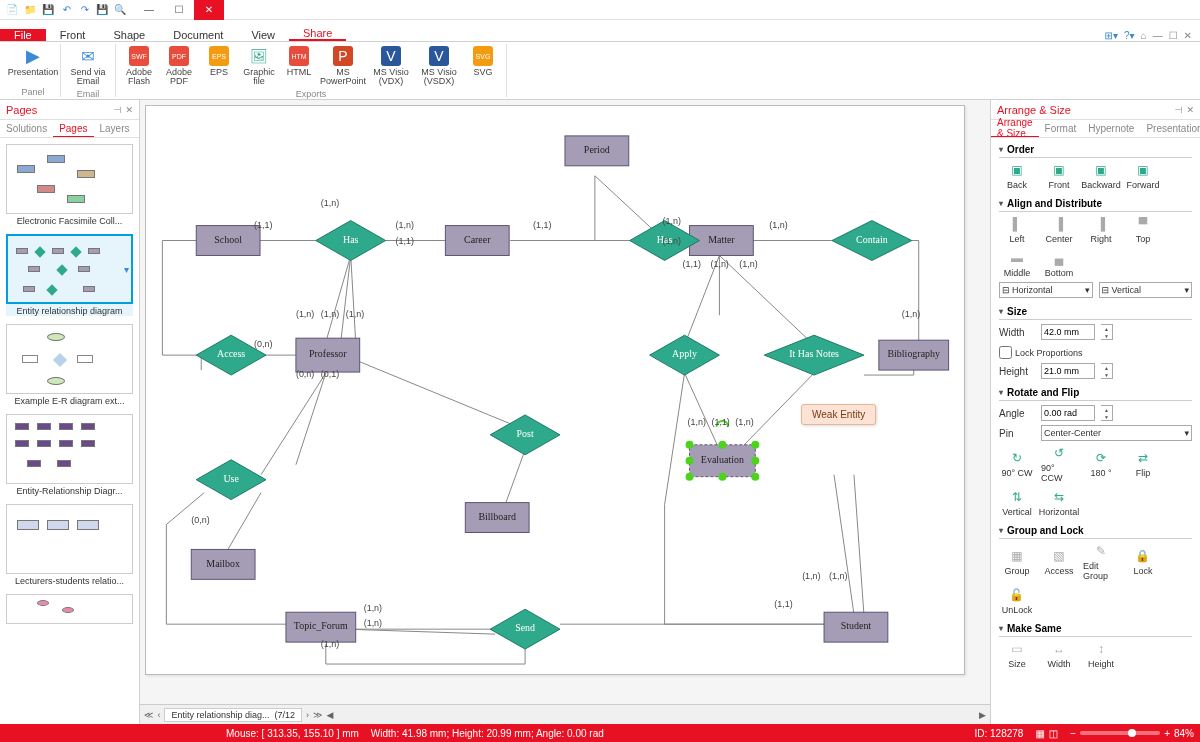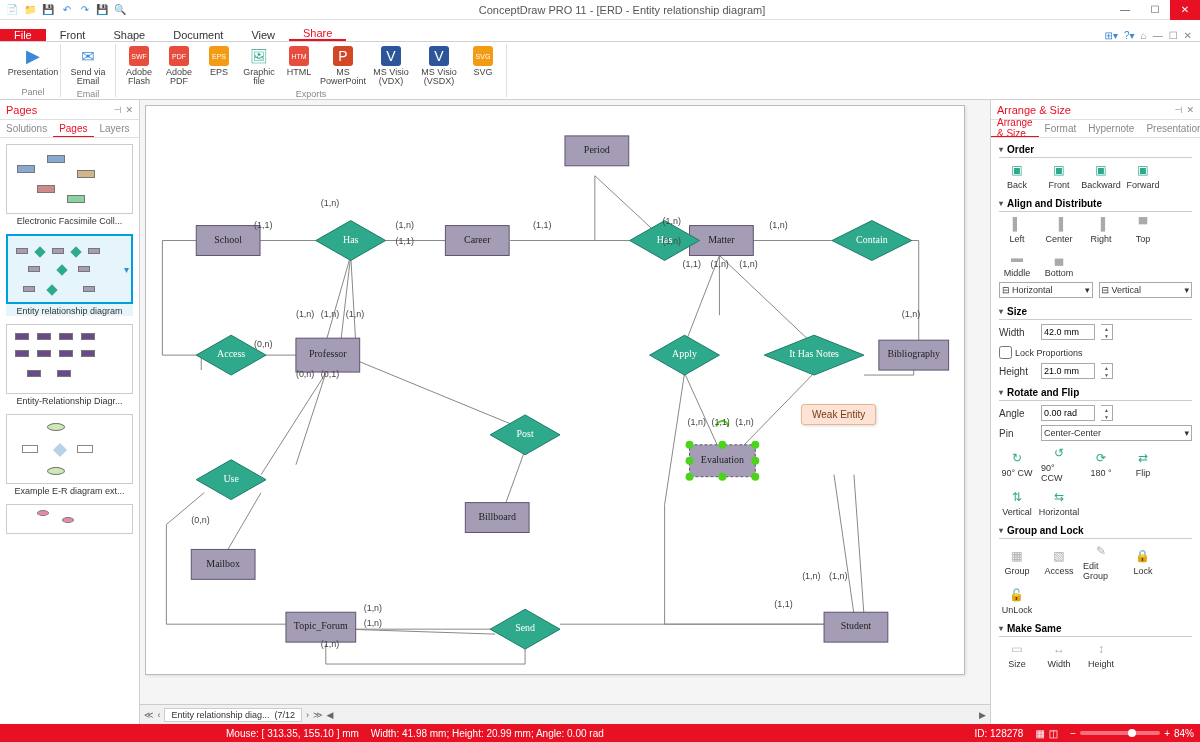--- a/index.html
+++ b/index.html
@@ -106,21 +106,20 @@
 <div class="titlebar">
   <div class="titlebar-qat">
     <span>📄</span>
     <span>📁</span>
     <span>💾</span>
     <span style="color:#3a8ad6">↶</span>
     <span style="color:#3a8ad6">↷</span>
     <span>💾</span>
     <span>🔍</span>
   </div>
-  <div class="titlebar-title">ConceptDraw PRO 11 - [ERD - Entity relationship diagram]</div>
   <div class="titlebar-controls">
     <span class="min">—</span>
     <span class="max">☐</span>
     <span class="close">✕</span>
   </div>
 </div>
 
 <div class="tabs">
   <div class="tab file">File</div>
   <div class="tab">Front</div>
@@ -237,42 +236,50 @@
           <div class="thumb-shape" style="left:70px;top:30px;width:12px;height:6px"></div>
           <div class="thumb-shape" style="left:15px;top:50px;width:12px;height:6px"></div>
           <div class="thumb-diamond" style="left:40px;top:50px;width:8px;height:8px"></div>
           <div class="thumb-shape" style="left:75px;top:50px;width:12px;height:6px"></div>
           <span style="position:absolute;right:2px;top:28px;color:#3a8ad6;font-size:10px">▾</span>
         </div>
         <div class="thumb-lbl">Entity relationship diagram</div>
       </div>
       <div class="thumb">
         <div class="thumb-img">
+          <div class="thumb-shape" style="left:40px;top:8px;width:18px;height:8px;background:#d0e8b8;border-radius:50%"></div>
+          <div class="thumb-shape" style="left:15px;top:30px;width:16px;height:8px;background:#fff;border:1px solid #888"></div>
+          <div class="thumb-diamond" style="left:48px;top:30px;width:10px;height:10px;background:#b8d0e8"></div>
+          <div class="thumb-shape" style="left:70px;top:30px;width:16px;height:8px;background:#fff;border:1px solid #888"></div>
+          <div class="thumb-shape" style="left:40px;top:52px;width:18px;height:8px;background:#d0e8b8;border-radius:50%"></div>
+        </div>
+        <div class="thumb-lbl">Example E-R diagram ext...</div>
+      </div>
+      <div class="thumb">
+        <div class="thumb-img">
           <div class="thumb-shape" style="left:8px;top:8px;width:14px;height:7px;background:#6b4a8c"></div>
           <div class="thumb-shape" style="left:30px;top:8px;width:14px;height:7px;background:#6b4a8c"></div>
           <div class="thumb-shape" style="left:52px;top:8px;width:14px;height:7px;background:#6b4a8c"></div>
           <div class="thumb-shape" style="left:74px;top:8px;width:14px;height:7px;background:#6b4a8c"></div>
           <div class="thumb-shape" style="left:8px;top:25px;width:14px;height:7px;background:#6b4a8c"></div>
           <div class="thumb-shape" style="left:30px;top:25px;width:14px;height:7px;background:#6b4a8c"></div>
           <div class="thumb-shape" style="left:52px;top:25px;width:14px;height:7px;background:#6b4a8c"></div>
           <div class="thumb-shape" style="left:74px;top:25px;width:14px;height:7px;background:#6b4a8c"></div>
           <div class="thumb-shape" style="left:20px;top:45px;width:14px;height:7px;background:#6b4a8c"></div>
           <div class="thumb-shape" style="left:50px;top:45px;width:14px;height:7px;background:#6b4a8c"></div>
         </div>
         <div class="thumb-lbl">Entity-Relationship Diagr...</div>
       </div>
       <div class="thumb">
         <div class="thumb-img">
-          <div class="thumb-shape" style="left:40px;top:8px;width:18px;height:8px;background:#d0e8b8;border-radius:50%"></div>
-          <div class="thumb-shape" style="left:15px;top:30px;width:16px;height:8px;background:#fff;border:1px solid #888"></div>
-          <div class="thumb-diamond" style="left:48px;top:30px;width:10px;height:10px;background:#b8d0e8"></div>
-          <div class="thumb-shape" style="left:70px;top:30px;width:16px;height:8px;background:#fff;border:1px solid #888"></div>
-          <div class="thumb-shape" style="left:40px;top:52px;width:18px;height:8px;background:#d0e8b8;border-radius:50%"></div>
-        </div>
-        <div class="thumb-lbl">Example E-R diagram ext...</div>
+          <div class="thumb-shape" style="left:10px;top:15px;width:22px;height:10px;background:#d0d8ec"></div>
+          <div class="thumb-shape" style="left:40px;top:15px;width:22px;height:10px;background:#d0d8ec"></div>
+          <div class="thumb-shape" style="left:70px;top:15px;width:22px;height:10px;background:#d0d8ec"></div>
+        </div>
+        <div class="thumb-lbl">Lecturers-students relatio...</div>
       </div>
       <div class="thumb">
         <div class="thumb-img" style="height:30px">
           <div class="thumb-shape" style="left:30px;top:5px;width:12px;height:6px;background:#e88ab0;border-radius:50%"></div>
           <div class="thumb-shape" style="left:55px;top:12px;width:12px;height:6px;background:#e88ab0;border-radius:50%"></div>
         </div>
       </div>
     </div>
   </div>
 

